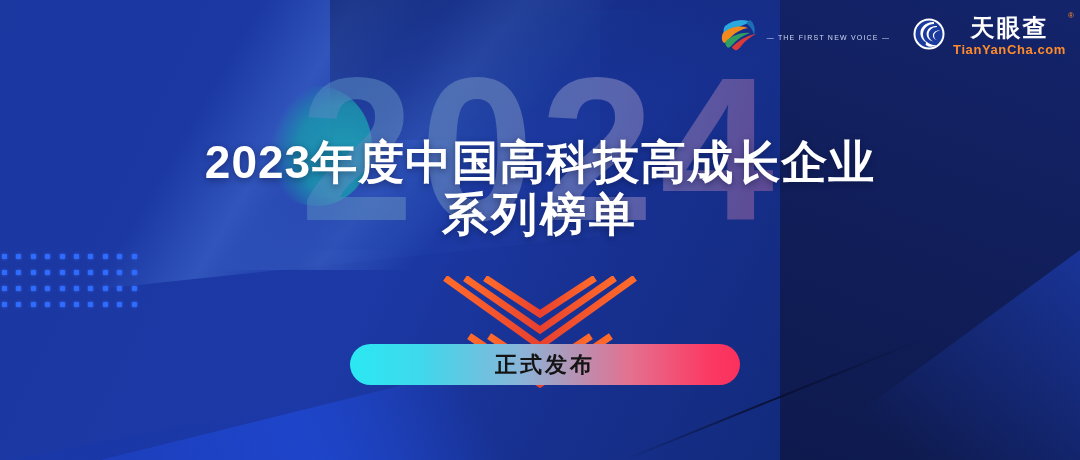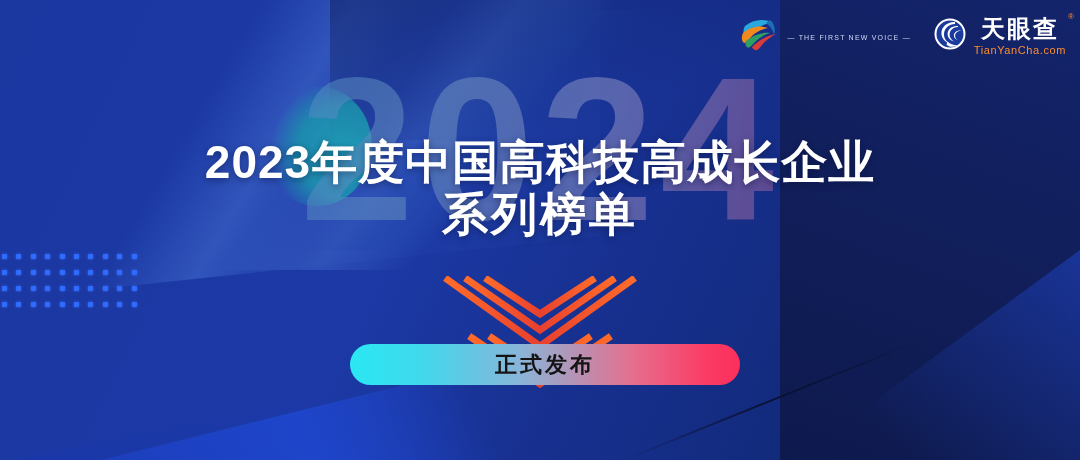--- a/index.html
+++ b/index.html
@@ -67,21 +67,21 @@
     display:grid;grid-template-columns:repeat(10,1fr);grid-template-rows:repeat(4,1fr);}
   .dots i{width:5px;height:5px;background:#2f6bff;border-radius:1px;
     box-shadow:0 0 3px rgba(60,120,255,.8);align-self:center;justify-self:start;}
   
   .logos{position:absolute;right:14px;top:14px;display:flex;align-items:center;gap:22px;}
   .logo{display:flex;align-items:center;gap:7px;}
   .lg-mark{flex:0 0 auto;}
   .lg-txt{display:flex;flex-direction:column;align-items:center;}
   .lg-cn{color:#fff;font-size:24px;font-weight:bold;letter-spacing:2px;line-height:1.05;}
   .lg-en{color:#cfd9f5;font-size:7px;letter-spacing:1.2px;margin-top:2px;white-space:nowrap;}
-  .lg-en-o{color:#ff8b2b;font-size:11px;font-weight:normal;letter-spacing:.6px;margin-top:2px;white-space:nowrap;}
+  .lg-en-o{color:#ff8b2b;font-size:13px;font-weight:bold;letter-spacing:.6px;margin-top:2px;white-space:nowrap;}
   .tyc-wrap{position:relative;justify-content:flex-end;}
   .tyc-r{position:absolute;top:-4px;right:-8px;color:#ff8b2b;font-size:8px;}
 </style>
 </head>
 <body>
 
 <div class="stage">
 
   <div class="bg-base"></div>
   <div class="bg-right-dark"></div>

